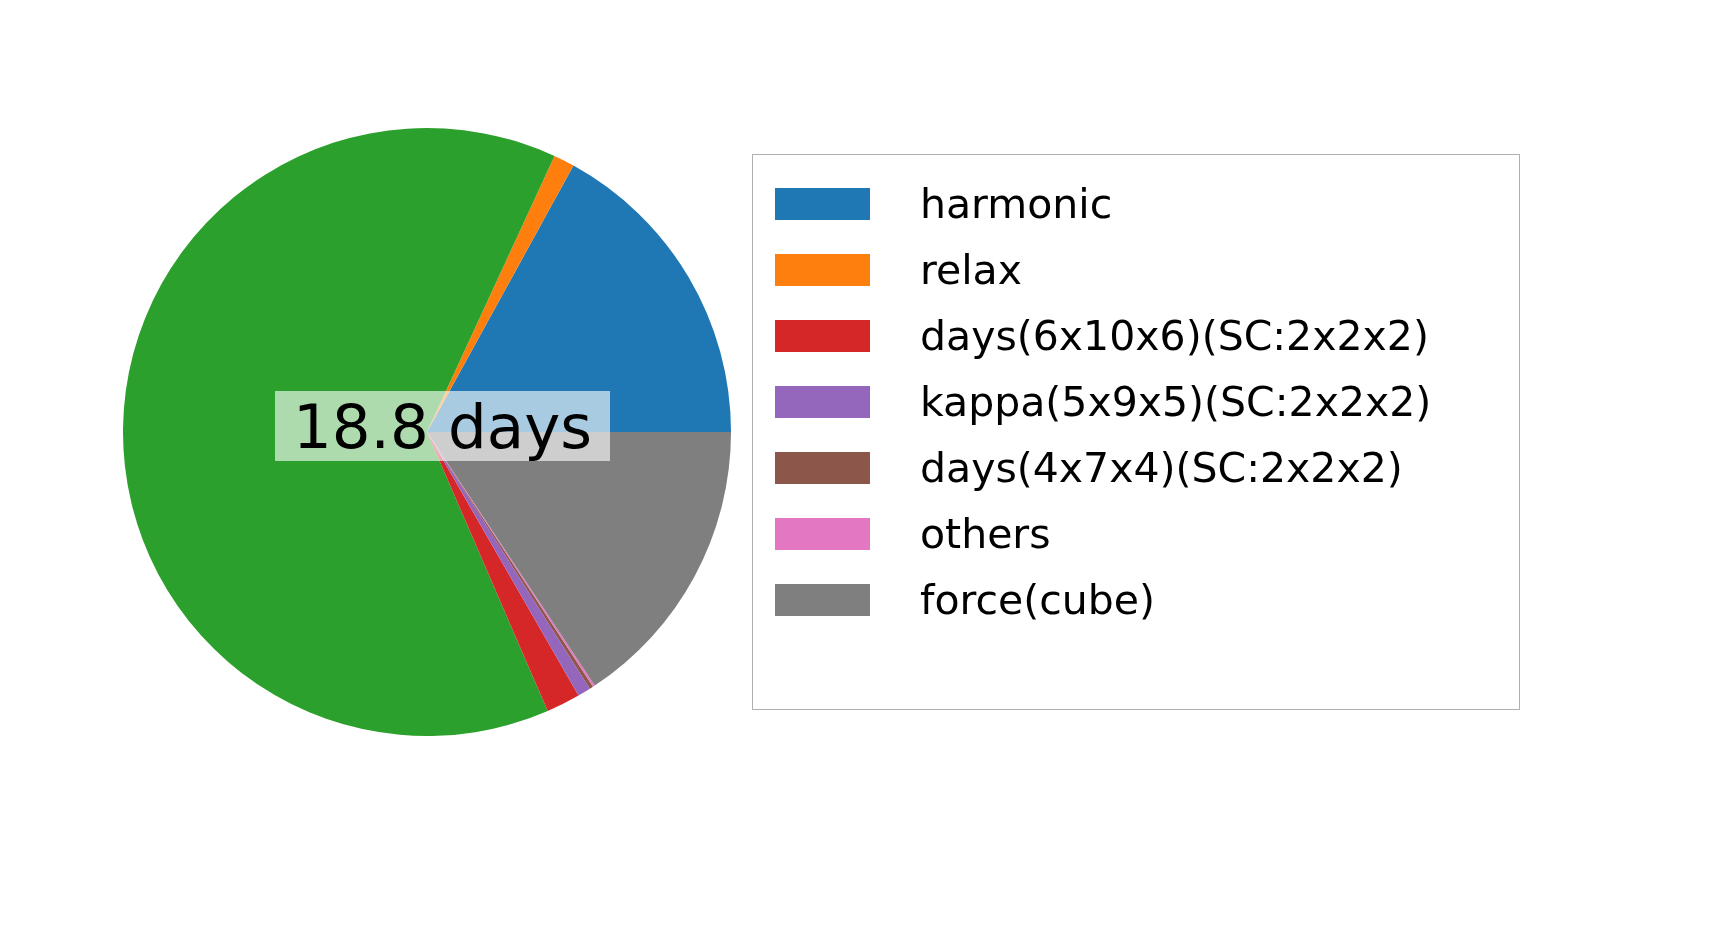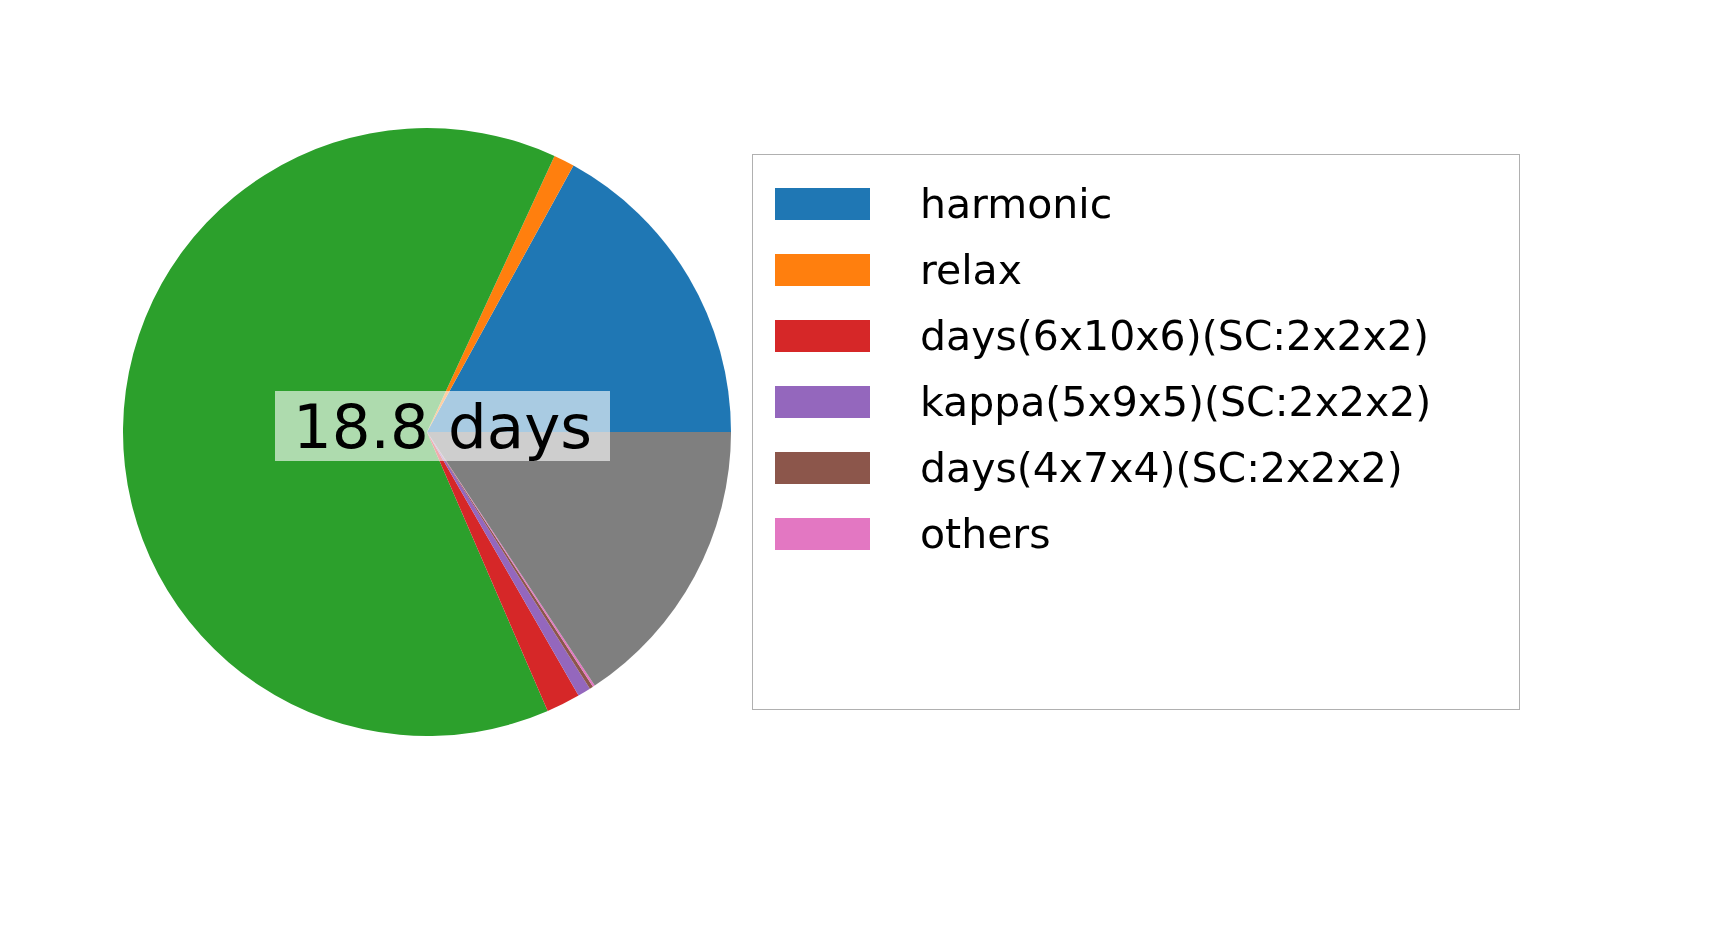--- a/index.html
+++ b/index.html
@@ -136,16 +136,20 @@
           <span class="legend-label">kappa(5x9x5)(SC:2x2x2)</span>
         </div>
         <div class="legend-row">
           <span class="legend-swatch" style="background: rgb(140, 86, 75);"></span>
           <span class="legend-label">days(4x7x4)(SC:2x2x2)</span>
         </div>
         <div class="legend-row">
           <span class="legend-swatch" style="background: rgb(227, 119, 194);"></span>
           <span class="legend-label">others</span>
         </div>
+        <div class="legend-row">
+          <span class="legend-swatch" style="background: rgb(127, 127, 127);"></span>
+          <span class="legend-label">force(cube)</span>
+        </div>
       </div>
   </div>
 
 </div>
 
 </body></html>

